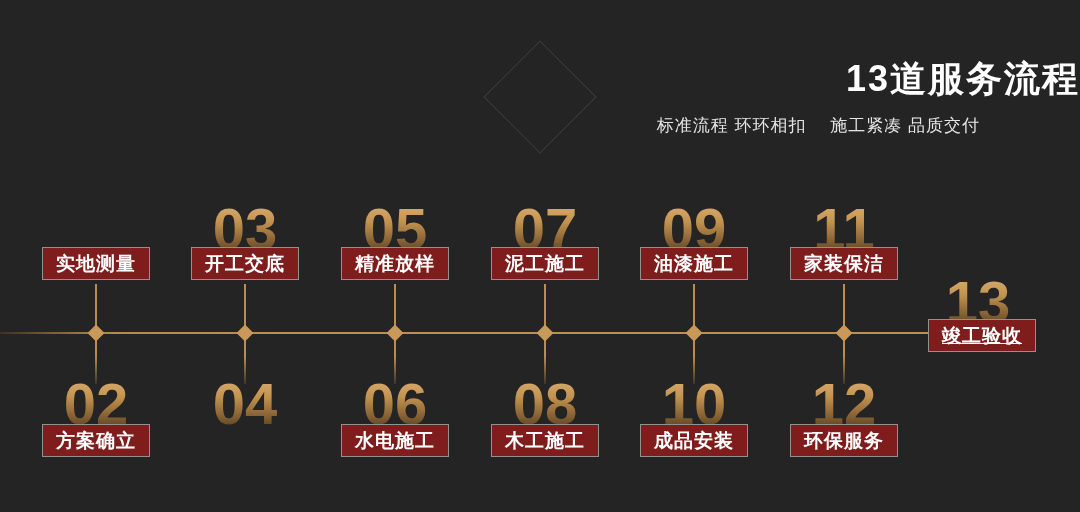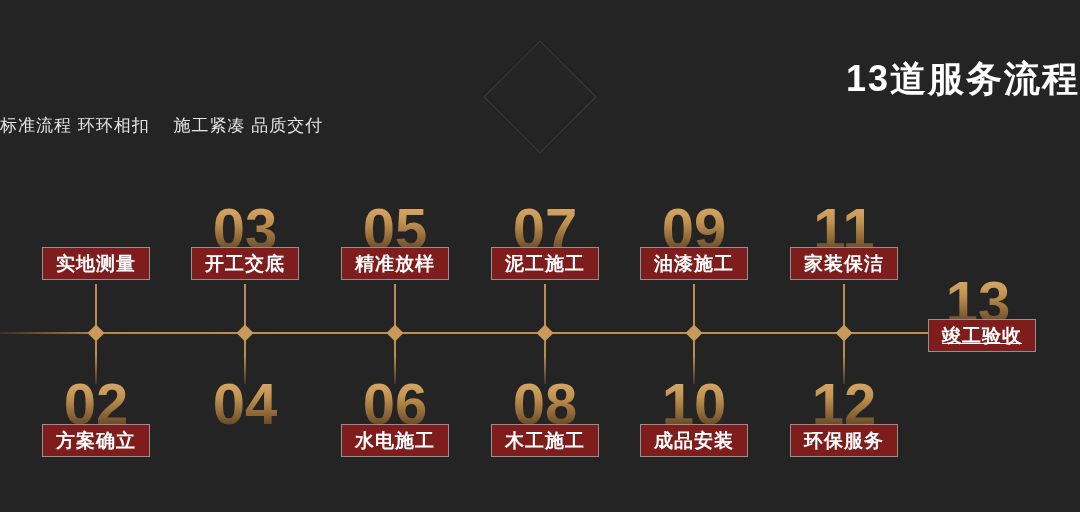--- a/index.html
+++ b/index.html
@@ -10,21 +10,21 @@
   
   .title-diamond{
     position:absolute;left:500px;top:57px;width:78px;height:78px;
     border:1px solid #3d3d3d;transform:rotate(45deg);
   }
   .title{
     position:absolute;left:0;top:58px;width:1080px;text-align:right;
     font-size:36px;line-height:42px;font-weight:bold;color:#ffffff;letter-spacing:2px;
   }
   .subtitle{
-    position:absolute;left:0;top:114px;width:980px;text-align:left;
+    position:absolute;left:0;top:114px;width:980px;text-align:right;
     font-size:17px;line-height:24px;color:#e4e4e4;letter-spacing:1px;white-space:pre;
   }
   
   .hline{
     position:absolute;left:0;top:332px;width:929px;height:2px;
     background:linear-gradient(90deg,#3a3220,#8c6a38 7%,#b58a4b 12%,#bd9050 30%,#bd9050 100%);
   }
   .col{position:absolute;top:0;width:150px;height:512px;}
   .vline{
     position:absolute;left:74px;top:284px;width:2px;height:100px;

